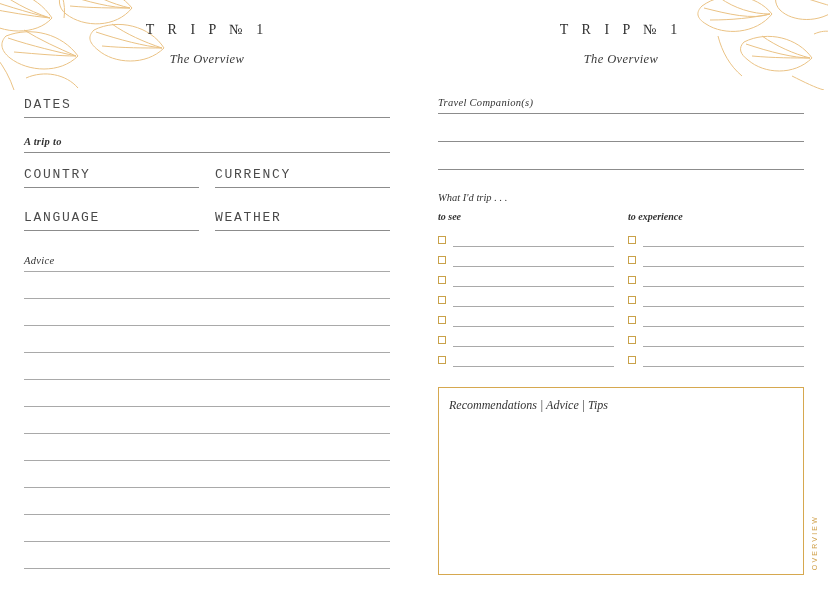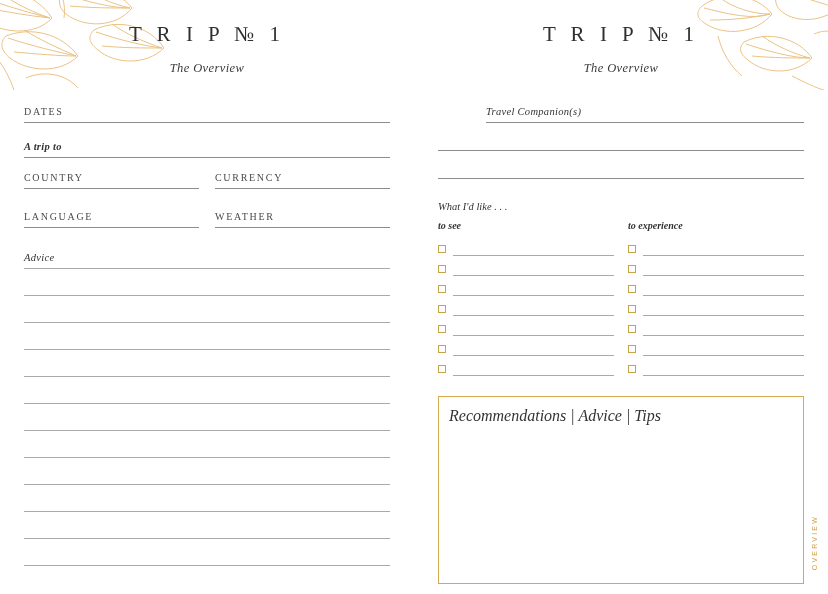--- a/index.html
+++ b/index.html
@@ -39,43 +39,43 @@
   .half-left { left: 0; }
   .half-right { left: 414px; }
 
   .sheet-left  { position: absolute; left: 24px;  right: 24px; top: 0; }
   .sheet-right { position: absolute; left: 24px;  right: 24px; top: 0; }
 
   
   .trip-title {
     text-align: center;
     font-family: "Liberation Serif", serif;
-    font-size: 21px;
+    font-size: 14px;
     letter-spacing: 5px;
     color: #2f2f2f;
     margin-top: 22px;
   }
   .trip-sub {
     text-align: center;
     font-family: "Liberation Serif", serif;
     font-style: italic;
     font-size: 12.5px;
     color: #3a3a3a;
     margin-top: 14px;
     letter-spacing: .4px;
   }
 
   
   .field {
     position: relative;
     margin-top: 18px;
   }
   .field-label {
-    font-family: Liberation Serif, serif;
-    font-size: 10px;
+    font-family: Liberation Mono, monospace;
+    font-size: 13px;
     letter-spacing: 1.7px;
     color: #4a4a4a;
     text-transform: uppercase;
     padding-bottom: 5px;
     display: block;
   }
   .field-label.italic {
     font-family: "Liberation Serif", serif;
     font-style: italic;
     font-size: 10.5px;
@@ -154,21 +154,21 @@
 
   .rec-box {
     margin-top: 20px;
     border: 1px solid #d6a84f;
     height: 186px;
     position: relative;
   }
   .rec-label {
     font-family: "Liberation Serif", serif;
     font-style: italic;
-    font-size: 16px;
+    font-size: 12px;
     color: #333;
     padding: 10px 0 0 10px;
   }
 
   .side-tab {
     position: absolute;
     right: 10px;
     bottom: 24px;
     font-family: "Liberation Sans", sans-serif;
     font-size: 7px;
@@ -285,30 +285,30 @@
 
     </div>
   </div>
 
   <div class="half half-right">
     <div class="sheet-right">
 
       <div class="trip-title">T R I P   № 1</div>
       <div class="trip-sub">The Overview</div>
 
-      <div class="field" style="margin-top:30px;margin-left:48px;">
+      <div class="field" style="margin-top:30px;">
         <span class="field-label italic">Travel Companion(s)</span>
         <div class="rule"></div>
       </div>
       <div class="companion-lines" id="companion-lines">
           <div class="line"></div>
           <div class="line"></div>
         </div>
 
-      <div class="wish-head">What I'd like . . .</div>
+      <div class="wish-head">What I'd trip . . .</div>
 
       <div class="wish-cols">
         <div class="wish-col">
           <div class="wish-col-head">to see</div>
           <div id="wish-left">
               <div class="check-row">
                 <span class="checkbox"></span>
                 <span class="check-line"></span>
               </div>
               <div class="check-row">

